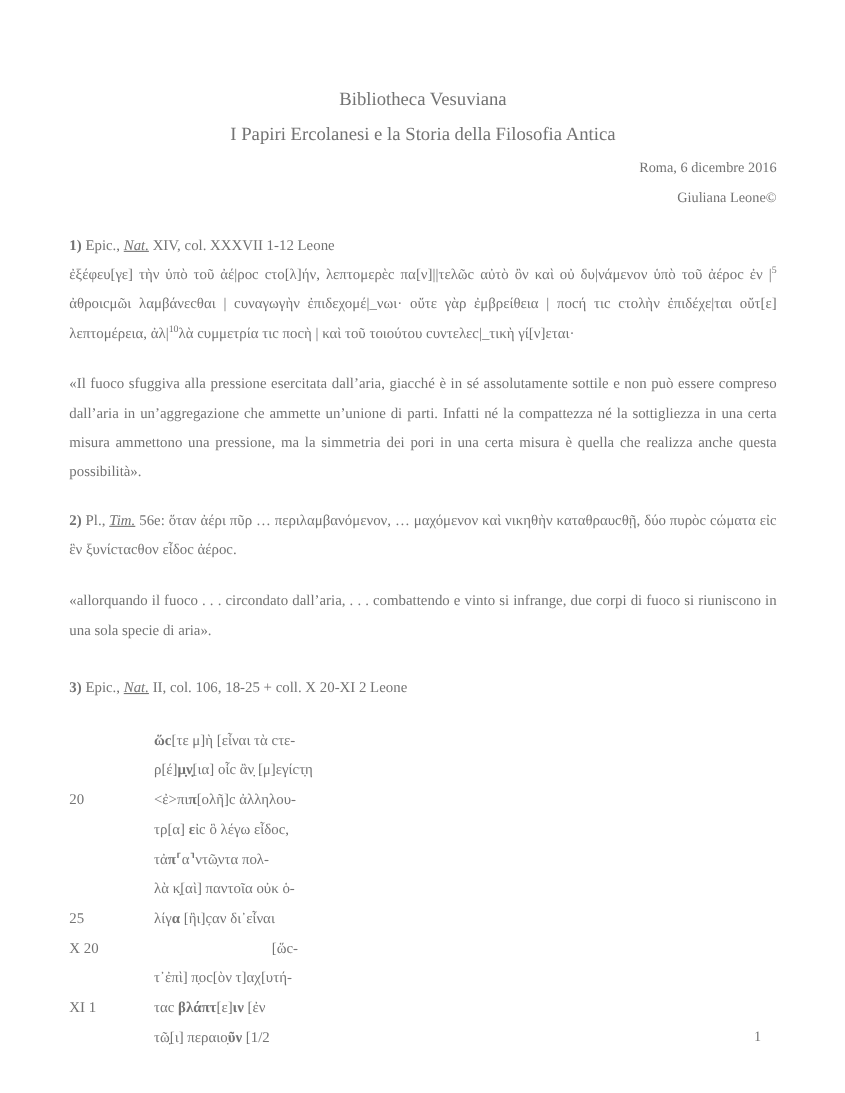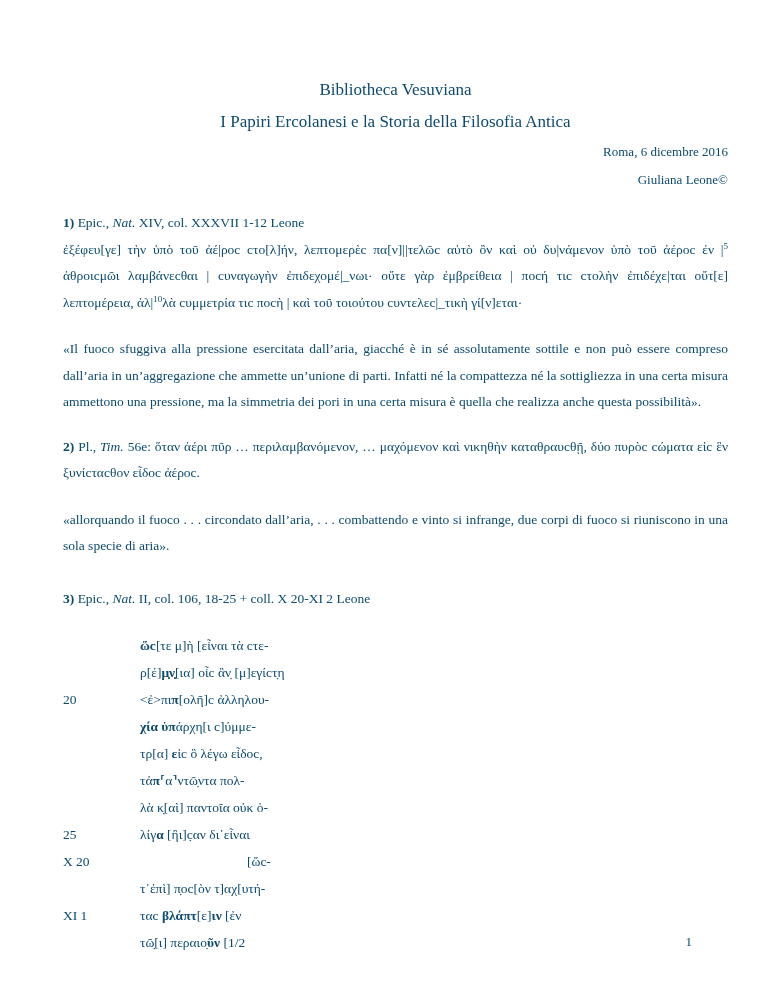--- a/index.html
+++ b/index.html
@@ -1,23 +1,23 @@
 <!DOCTYPE html>
 <html><head>
 <meta charset="utf-8">
 <style>
   html,body { margin:0; padding:0; background:#ffffff; }
   .page {
     position:relative;
     width:768px; height:994px;
     box-sizing:border-box;
     background:#ffffff;
-    padding:80px 40px 0 63px;
+    padding:80px 62px 0 63px;
     font-family:"Liberation Serif","DejaVu Serif",serif;
-    color:#0c4a6e;
+    color:#737373;
     overflow:hidden;
   }
   .title   { text-align:center; font-size:17px; line-height:20px; margin:0; font-weight:normal; }
   .subtitle{ text-align:center; font-size:17px; line-height:20px; margin:12px 0 0; font-weight:normal; }
   .meta    { text-align:right; font-size:13px; line-height:16px; margin:12px 0 0; }
   .meta2   { margin-top:12px; }
 
   .para    { font-size:13.5px; line-height:26.5px; margin:0; }
   .just    { text-align:justify; }
   .sec-h1  { margin-top:22px; }
@@ -27,21 +27,21 @@
   .t2      { margin-top:20px; }
   .sec-h3  { margin-top:26px; }
 
   .verse   { margin-top:20px; font-size:13.5px; }
   .v-row   { display:flex; line-height:27px; }
   .v-num   { flex:none; width:77px; }
   .v-text  { flex:1; }
   .v-ind   { padding-left:107px; }
 
   .b   { font-weight:bold; }
-  .i   { font-style:italic; }
+  .i   { font-style:italic;text-decoration:underline; }
   .sup { vertical-align:super; font-size:9px; line-height:0; }
 
   .page-num {
     position:absolute;
     right:76px; bottom:44px;
     font-size:13px;
   }
 </style>
 </head>
 <body>
@@ -70,24 +70,20 @@
       <div class="v-row">
         <span class="v-num"></span>
         <div class="v-text"><span>ρ[έ]</span><span class="b">μ̣ν̣</span><span>[ια] οἷc ἂν̣ [μ]εγίcτ̣η</span></div>
       </div>
       <div class="v-row">
         <span class="v-num">20</span>
         <div class="v-text"><span>&lt;ἐ&gt;πι</span><span class="b">π</span><span>[ολῆ]c ἀλληλου-</span></div>
       </div>
       <div class="v-row">
         <span class="v-num"></span>
-        <div class="v-text"><span class="b">χία ὑπ</span><span>άρχη[ι c]ύμμε-</span></div>
-      </div>
-      <div class="v-row">
-        <span class="v-num"></span>
         <div class="v-text"><span>τρ[α] </span><span class="b">ε</span><span>ἰc ὃ λέγω εἶδοc,</span></div>
       </div>
       <div class="v-row">
         <span class="v-num"></span>
         <div class="v-text"><span>τἀ</span><span class="b">π</span><span>⸢α⸣ντῶ̣ντα πολ-</span></div>
       </div>
       <div class="v-row">
         <span class="v-num"></span>
         <div class="v-text"><span>λὰ κ̣[αὶ] παντοῖα οὐκ ὁ-</span></div>
       </div>

